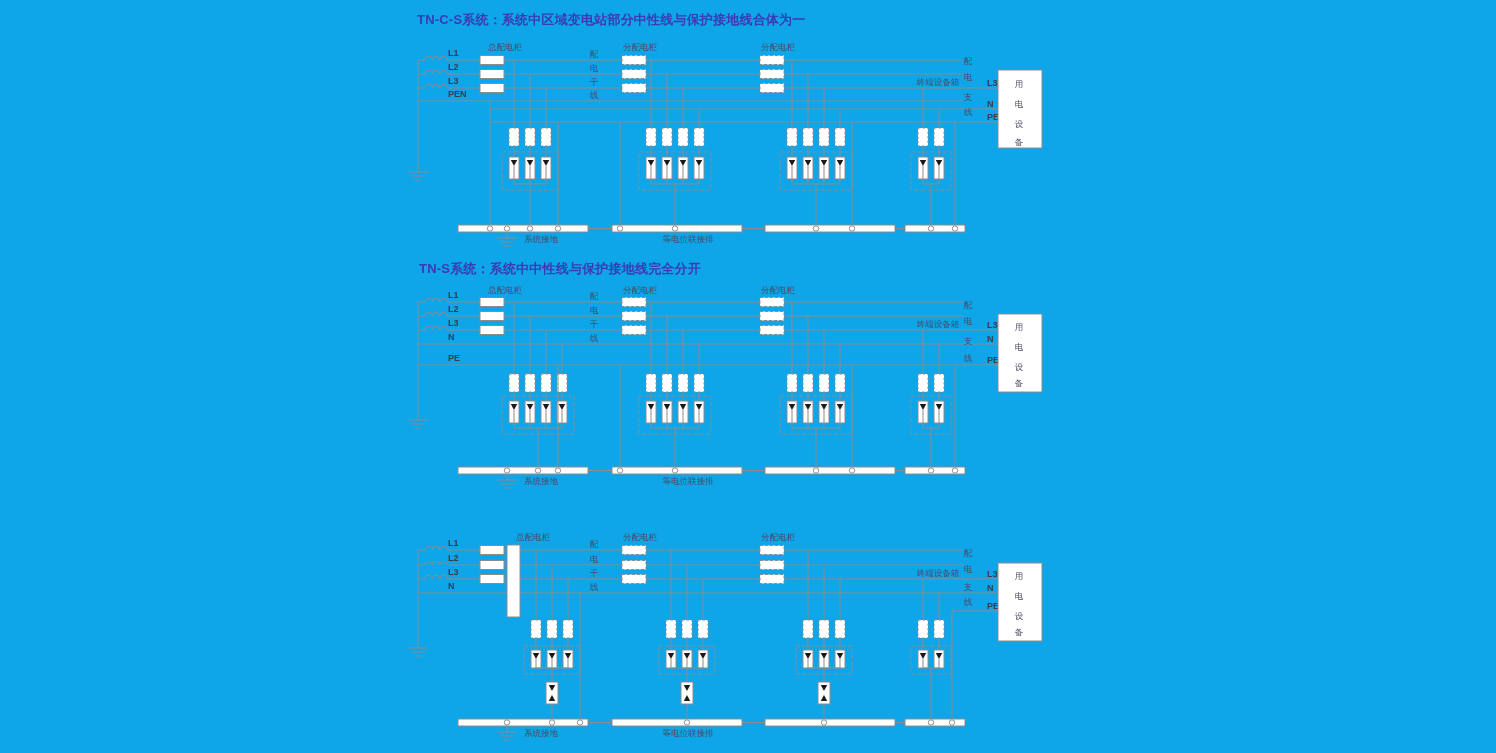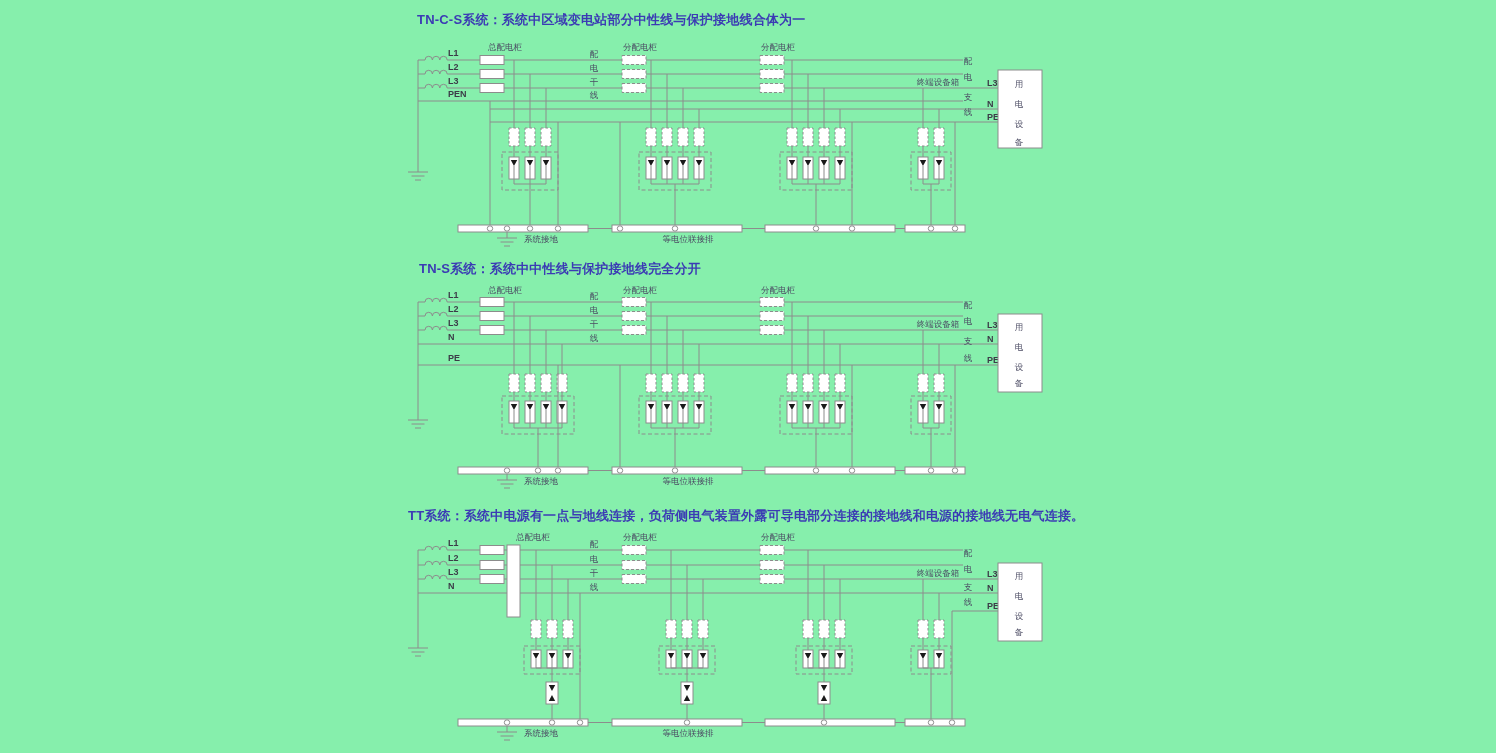--- a/index.html
+++ b/index.html
@@ -1,27 +1,26 @@
 <!DOCTYPE html>
 <html><head>
 <meta charset="utf-8">
 <style>
   html,body{margin:0;padding:0;background:#fff;}
-  .page{position:relative;width:1496px;height:753px;background:#86efac;overflow:hidden;
+  .page{position:relative;width:1496px;height:753px;background:#0ea5e9;overflow:hidden;
         font-family:"Liberation Sans","DejaVu Sans",sans-serif;}
   .diagram-title{position:absolute;font-size:13px;font-weight:600;letter-spacing:0.2px;white-space:nowrap;}
   #circuit{position:absolute;left:0;top:0;}
 </style>
 </head>
 <body>
 
 <div class="page">
   <div class="diagram-title" style="left: 417px; top: 11px; color: rgb(59, 59, 180);">TN-C-S系统：系统中区域变电站部分中性线与保护接地线合体为一</div>
   <div class="diagram-title" style="left: 419px; top: 260px; color: rgb(59, 59, 180);">TN-S系统：系统中中性线与保护接地线完全分开</div>
-  <div class="diagram-title" style="left: 408px; top: 507px; color: rgb(59, 59, 180);">TT系统：系统中电源有一点与地线连接，负荷侧电气装置外露可导电部分连接的接地线和电源的接地线无电气连接。</div>
 
   <svg id="circuit" width="1496" height="753" viewBox="0 0 1496 753">
       <line x1="418" y1="60" x2="418" y2="172" stroke="#8c8c8c" stroke-width="1"></line>
       <line x1="408" y1="172" x2="428" y2="172" stroke="#8c8c8c" stroke-width="1"></line>
       <line x1="411.5" y1="176" x2="424.5" y2="176" stroke="#8c8c8c" stroke-width="1"></line>
       <line x1="415" y1="180" x2="421" y2="180" stroke="#8c8c8c" stroke-width="1"></line>
       <line x1="418" y1="60" x2="425" y2="60" stroke="#8c8c8c" stroke-width="1"></line>
       <path d="M 425 60 a3.7,3.7 0 0 1 7.4,0 a3.7,3.7 0 0 1 7.4,0 a3.7,3.7 0 0 1 7.4,0" fill="none" stroke="#8c8c8c" stroke-width="1"></path>
       <line x1="447.2" y1="60" x2="963" y2="60" stroke="#8c8c8c" stroke-width="1"></line>
       <text x="448" y="56" fill="#3c3c48" font-size="9" text-anchor="start" font-family="&quot;Liberation Sans&quot;,&quot;DejaVu Sans&quot;,sans-serif" font-weight="700">L1</text>

